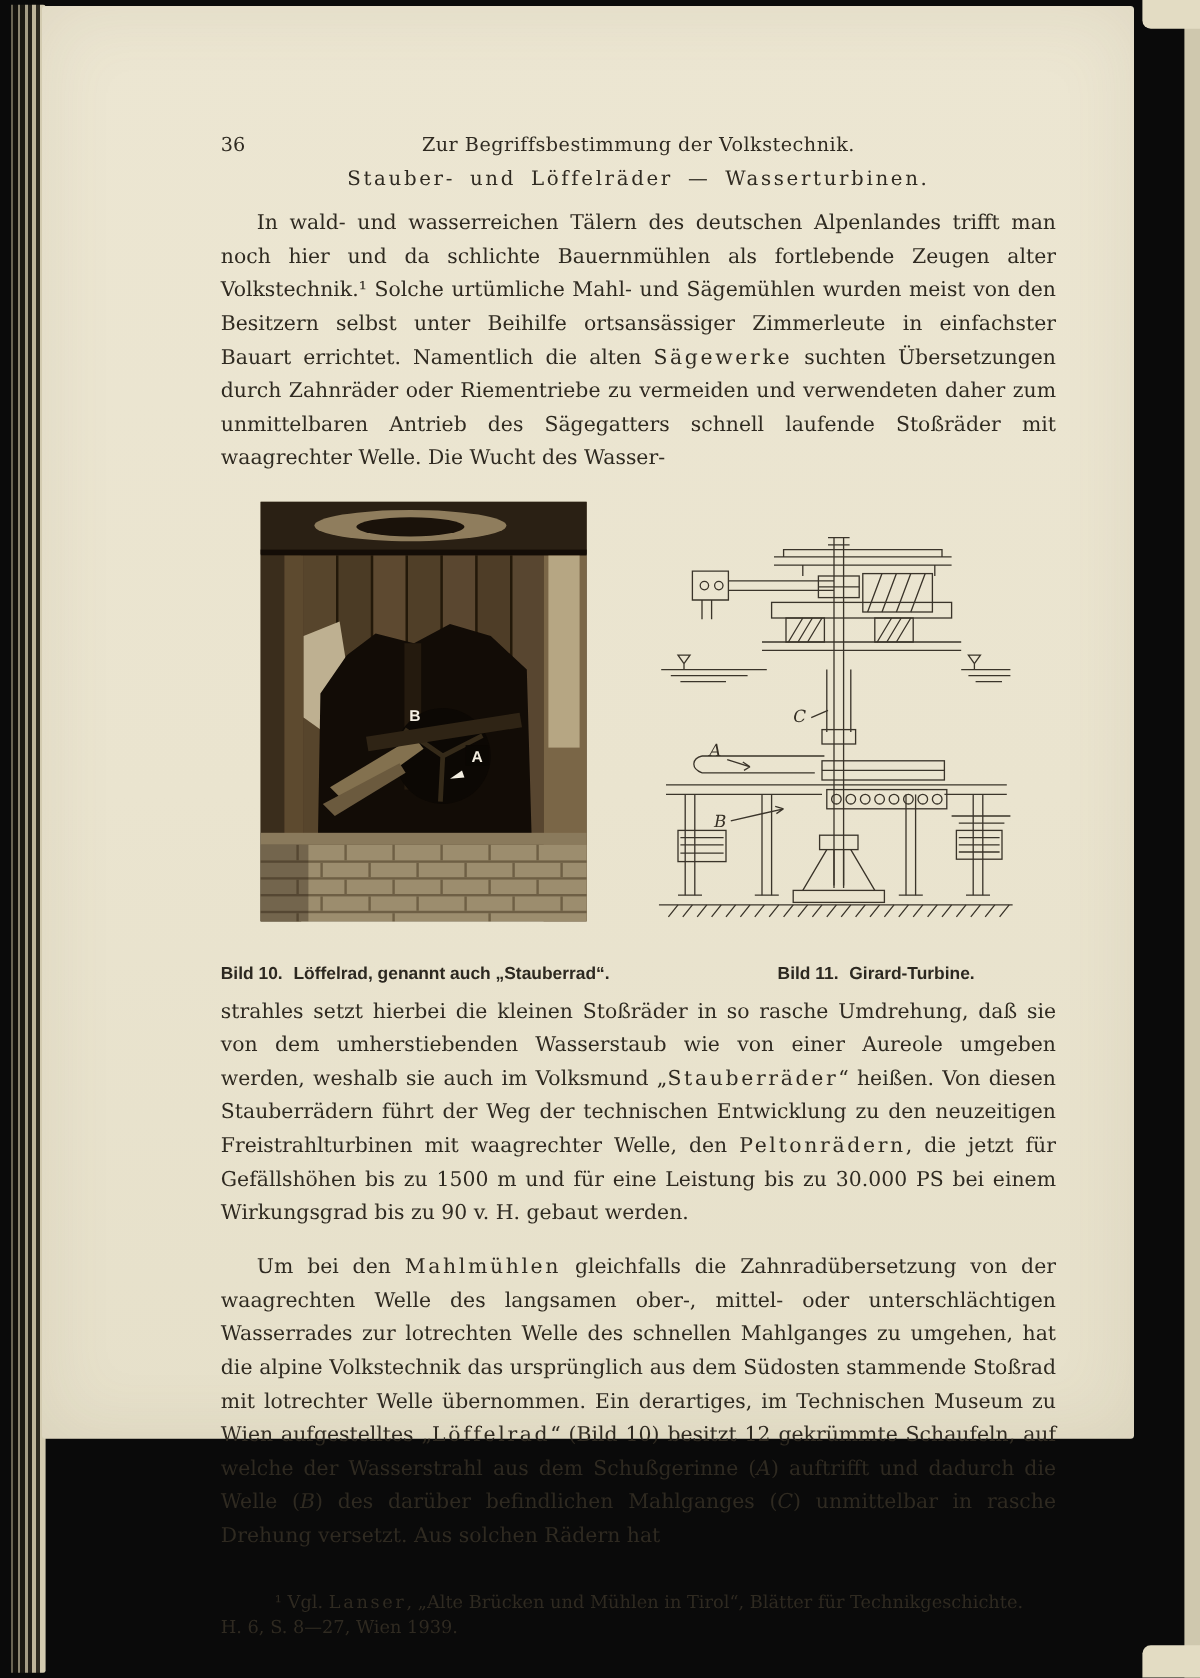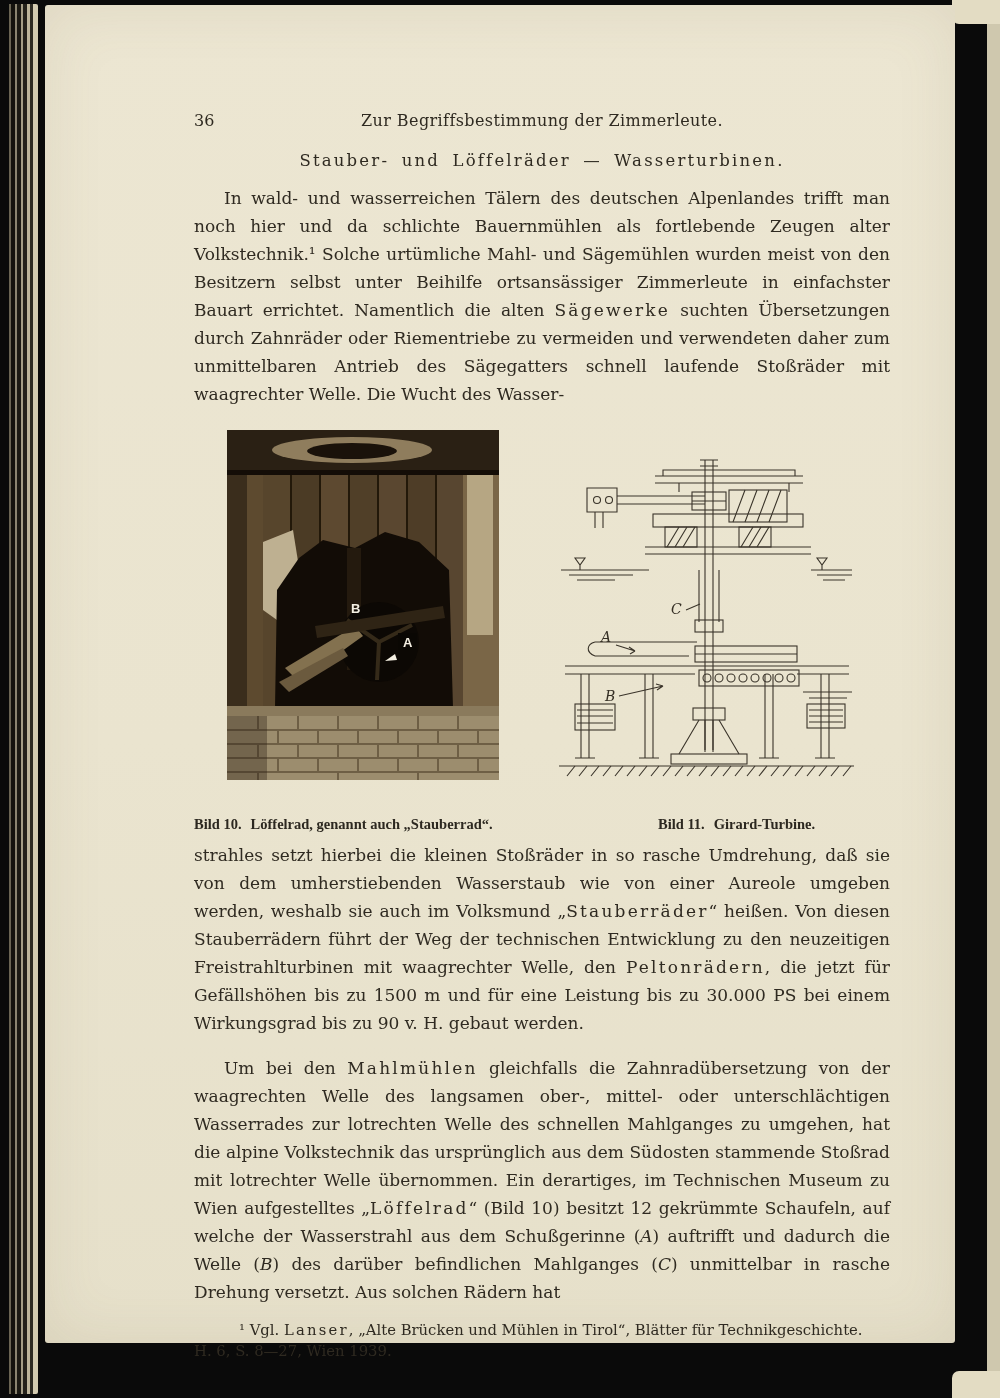--- a/index.html
+++ b/index.html
@@ -26,72 +26,72 @@
       #bdb49a 21px,#bdb49a 24px,
       #2e2b22 24px,#2e2b22 27px,
       #d3cbb0 27px,#d3cbb0 32px);
   }
   .edge-right{ position:absolute; right:0; top:0; width:13px; height:100%; background:#cfc8ae; }
   .corner-tr{ position:absolute; right:0; top:0; width:48px; height:24px; background:#e3dcc3; border-bottom-left-radius:7px; }
   .corner-br{ position:absolute; right:0; bottom:0; width:48px; height:27px; background:#e3dcc3; border-top-left-radius:7px; }
 
   
   .page{
-    position:absolute; left:45px; top:5px; width:910px; height:1338px;
+    position:absolute; left:35px; top:5px; width:910px; height:1194px;
     background:linear-gradient(180deg,#ece6d2 0%,#eae4cf 55%,#e6e0ca 100%);
     border-radius:3px;
     box-shadow:inset 0 0 60px rgba(120,105,70,.12);
   }
   .content{ position:absolute; left:149px; top:106px; width:696px; }
 
   .pagehead{ position:relative; height:20px; font-size:16px; }
   .pagenum{ position:absolute; left:0; top:0; }
   .runhead{ display:block; text-align:center; letter-spacing:.4px; }
 
   .heading{
-    margin-top:20px; font-size:16.5px; font-weight:normal;
+    margin-top:8px; font-size:16.5px; font-weight:normal;
     text-align:center; letter-spacing:2.2px; word-spacing:5px;
   }
 
   .para{ font-size:17px; line-height:28px; text-align:justify; }
   .p1{ margin-top:14px; }
   .p2{ margin-top:6px; }
   .p3{ margin-top:17px; }
   .indent{ text-indent:30px; }
   .sp{ letter-spacing:2.2px; }
   .it{ font-style:italic; }
 
   
   .figures{ margin-top:22px; height:362px; display:flex; align-items:flex-start; }
   .fig10{ margin-left:33px; width:272px; height:350px; }
   .fig11{ margin-left:60px; margin-top:22px; width:295px; height:340px; }
   figure svg{ display:block; width:100%; height:100%; }
 
   .captions{ position:relative; margin-top:24px; height:19px;
-    font-family:Liberation Serif, serif; font-size:14.5px; font-weight:bold; color:#2c2820; }
+    font-family:Liberation Sans, sans-serif; font-size:14.5px; font-weight:bold; color:#2c2820; }
   .cap10{ position:absolute; left:0; top:0; }
   .cap11{ position:absolute; left:430px; top:0;margin-left:34px; }
   .capnum{ margin-right:9px; }
 
-  .footnote{ margin-top:13px; font-size:14.8px; line-height:21px; text-indent:45px; }
+  .footnote{ margin-top:31px; font-size:14.8px; line-height:21px; text-indent:45px; }
 </style>
 </head>
 <body>
 
 <div class="stack-left"></div>
 <div class="edge-right"></div>
 <div class="corner-tr"></div>
 <div class="corner-br"></div>
 
 <div class="page">
   <div class="content">
 
     <div class="pagehead">
       <span class="pagenum">36</span>
-      <span class="runhead">Zur Begriffsbestimmung der Zimmerleute.</span>
+      <span class="runhead">Zur Begriffsbestimmung der Volkstechnik.</span>
     </div>
 
     <h2 class="heading">Stauber- und Löffelräder — Wasserturbinen.</h2>
 
     <p class="para p1 indent"><span>In wald- und wasserreichen Tälern des deutschen Alpenlandes trifft man noch hier und da schlichte Bauernmühlen als fortlebende Zeugen alter Volkstechnik.¹ Solche urtümliche Mahl- und Sägemühlen wurden meist von den Besitzern selbst unter Beihilfe ortsansässiger Zimmerleute in einfachster Bauart errichtet. Namentlich die alten </span><span class="sp">Sägewerke</span><span> suchten Übersetzungen durch Zahnräder oder Riementriebe zu vermeiden und verwendeten daher zum unmittelbaren Antrieb des Sägegatters schnell laufende Stoßräder mit waagrechter Welle. Die Wucht des Wasser-</span></p>
 
     <div class="figures">
 
       <figure class="fig10">
         <svg viewBox="0 0 272 350" role="img">

